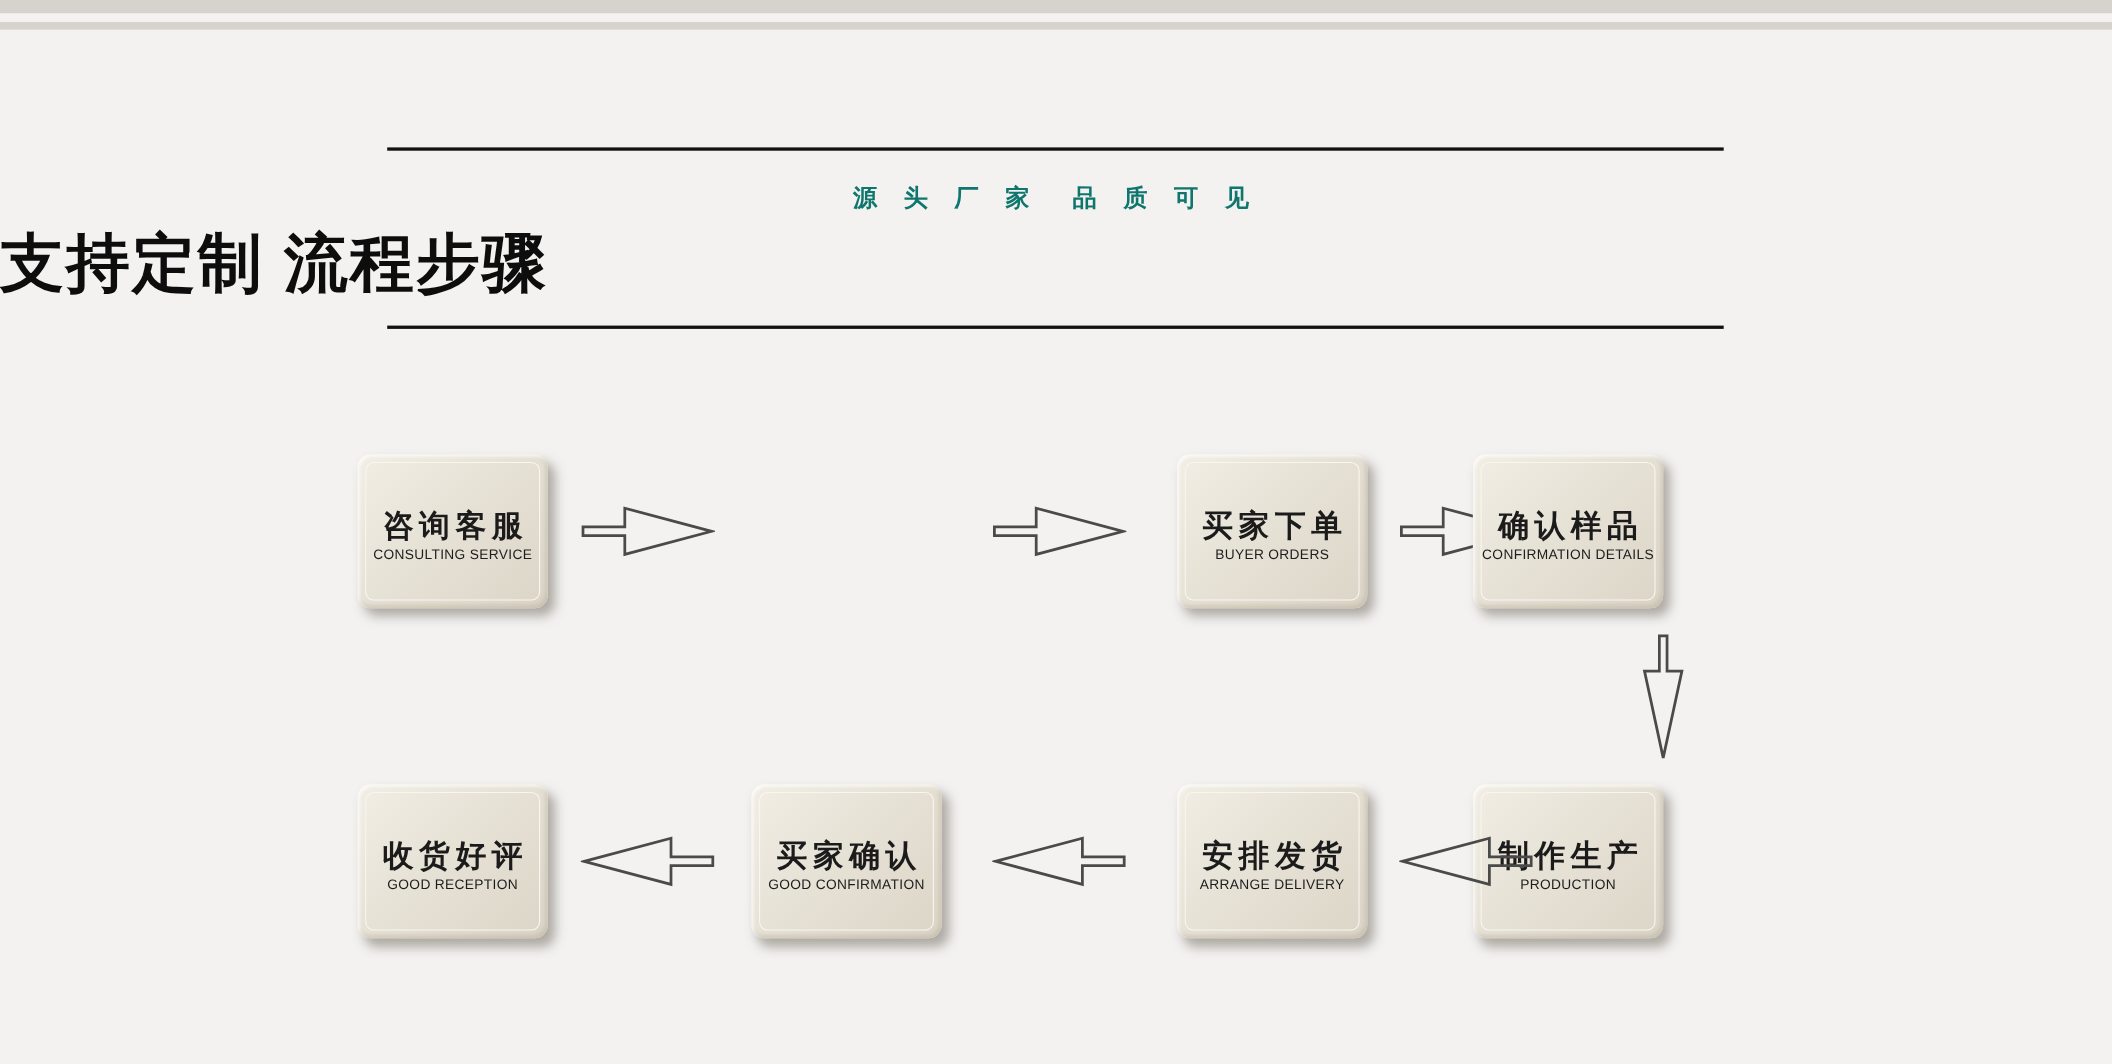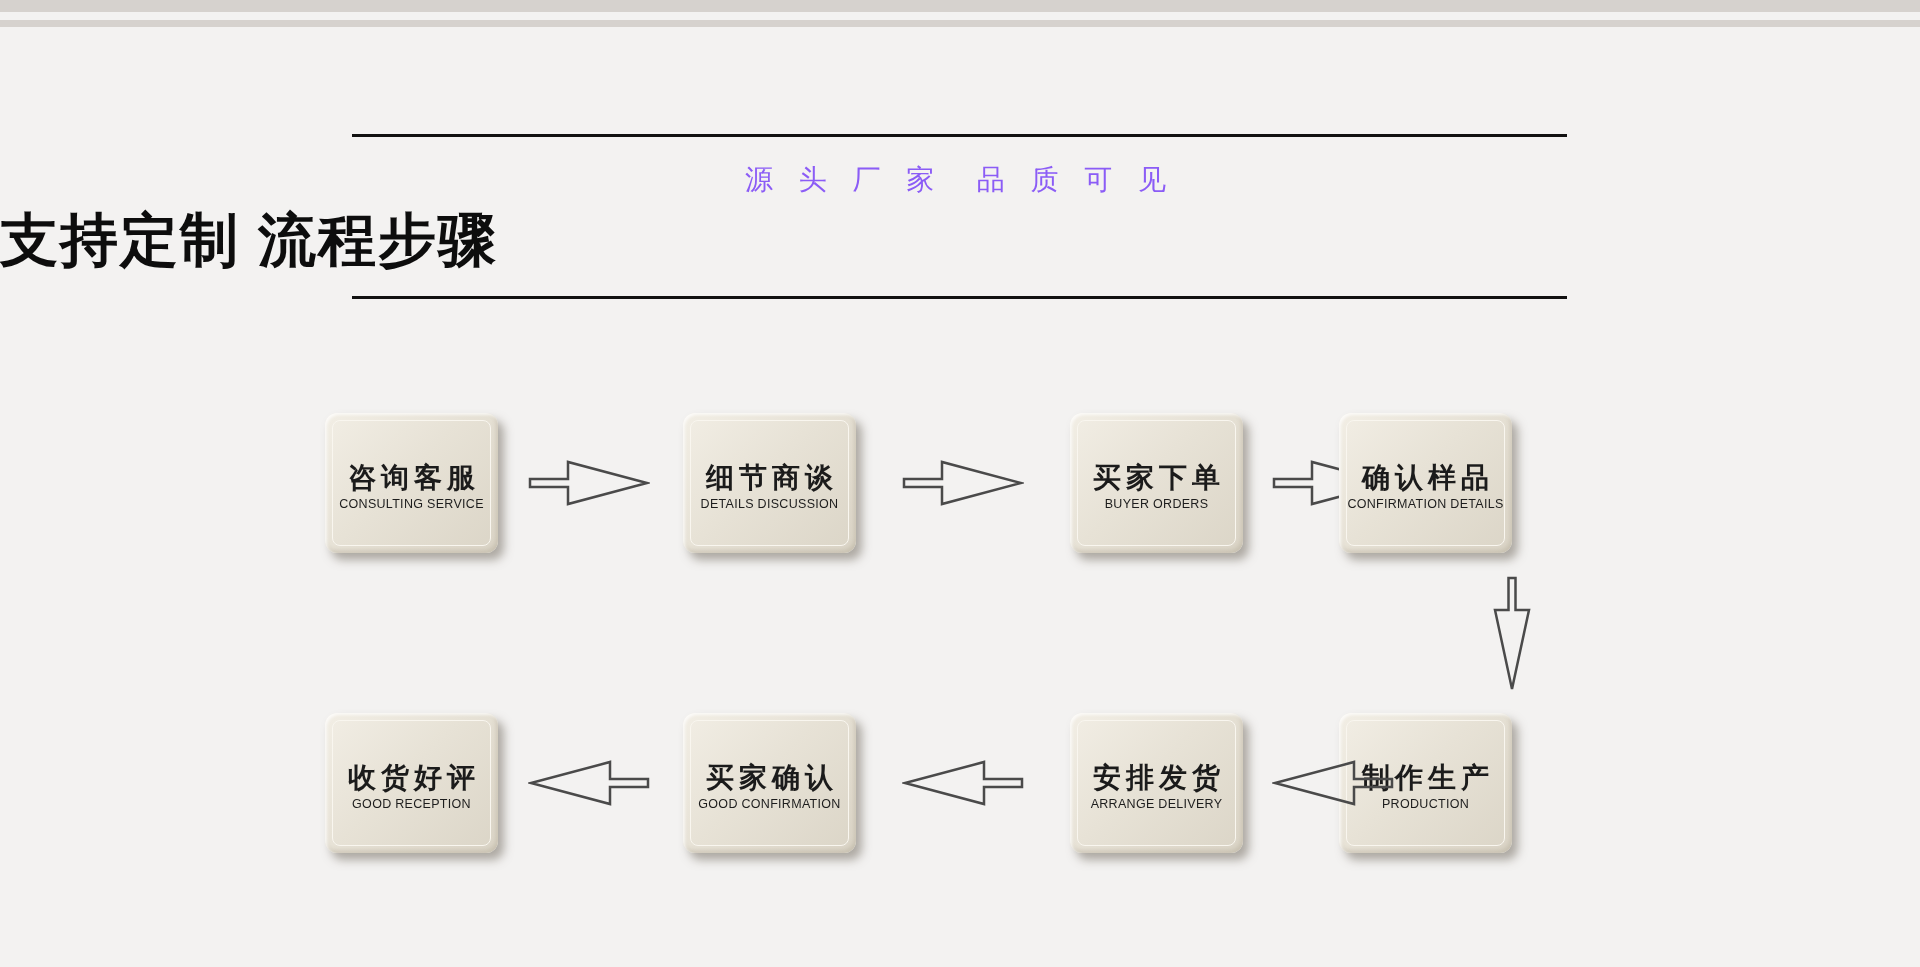--- a/index.html
+++ b/index.html
@@ -28,22 +28,22 @@
   .rule {
     position: absolute; left: 352px; width: 1215px; height: 3px;
     background: #111111;
   }
   .rule-top { top: 134px; }
   .rule-bottom { top: 296px; }
 
   .subtitle {
     position: absolute; left: 0; top: 160px; width: 100%;
     text-align: center;
-    font-size: 28px; font-weight: 400; letter-spacing: 9px;
-    color: #8b5cf6; line-height: 40px; white-space: pre;
+    font-size: 22px; font-weight: 700; letter-spacing: 9px;
+    color: #0f766e; line-height: 40px; white-space: pre;
   }
   .main-title {
     position: absolute; left: 0; top: 202px; width: 100%;
     text-align: left;
     font-size: 58px; font-weight: 900; letter-spacing: 2px;
     color: #0d0d0d; line-height: 76px;
   }
 
   
   .step-box {
@@ -109,24 +109,20 @@
     <div class="step-zh">咨询客服</div>
     <div class="step-en">CONSULTING SERVICE</div>
   </div>
 
   <div class="arrow arrow-h ar1 ax1">
     <svg width="122" height="48" viewBox="0 0 122 48">
       <polygon points="2,20 40,20 40,3 119,24 40,45 40,28 2,28" fill="none" stroke="#4a4a4a" stroke-width="2.5"></polygon>
     </svg>
   </div>
 
-  <div class="step-box r1 c2">
-    <div class="step-zh">细节商谈</div>
-    <div class="step-en">DETAILS DISCUSSION</div>
-  </div>
 
   <div class="arrow arrow-h ar1 ax2">
     <svg width="122" height="48" viewBox="0 0 122 48">
       <polygon points="2,20 40,20 40,3 119,24 40,45 40,28 2,28" fill="none" stroke="#4a4a4a" stroke-width="2.5"></polygon>
     </svg>
   </div>
 
   <div class="step-box r1 c3">
     <div class="step-zh">买家下单</div>
     <div class="step-en">BUYER ORDERS</div>

